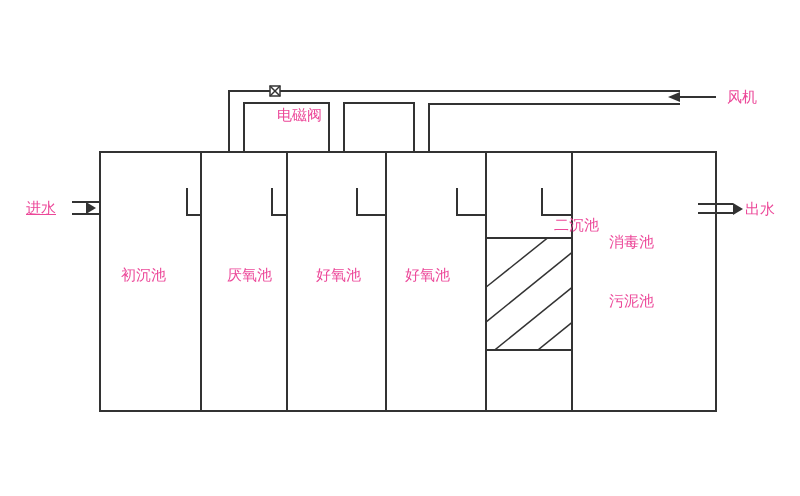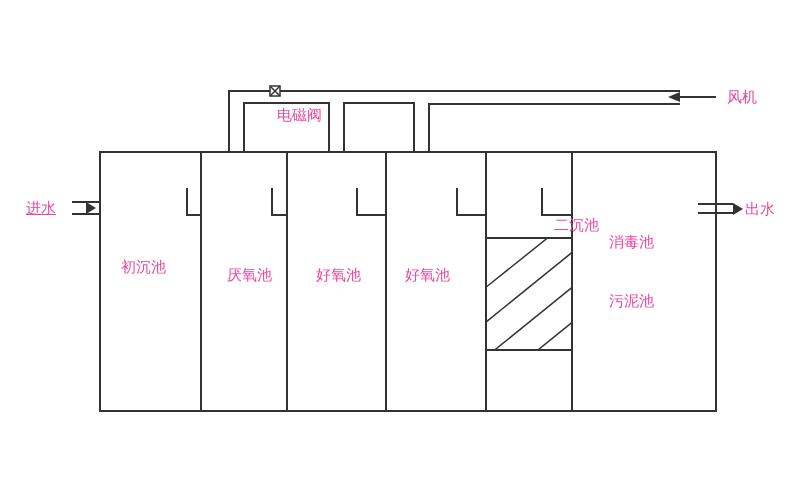--- a/index.html
+++ b/index.html
@@ -64,20 +64,20 @@
 
     <polygon points="668,97 680,92 680,102" fill="#333"></polygon>
     <polygon points="86,202 86,214 96,208" fill="#333"></polygon>
     <polygon points="733,203 733,215 743,209" fill="#333"></polygon>
   </svg>
 
   <span class="lbl" style="left:26px;top:201px;text-decoration:underline;">进水</span>
   <span class="lbl" style="left:745px;top:202px;">出水</span>
   <span class="lbl" style="left:727px;top:90px;">风机</span>
   <span class="lbl" style="left:249px;top:108px;margin-left:28px;">电磁阀</span>
-  <span class="lbl" style="left:121px;top:260px;">初沉池</span>
+  <span class="lbl" style="left:121px;top:268px;">初沉池</span>
   <span class="lbl" style="left:227px;top:268px;">厌氧池</span>
   <span class="lbl" style="left:316px;top:268px;">好氧池</span>
   <span class="lbl" style="left:405px;top:268px;">好氧池</span>
   <span class="lbl" style="left:506px;top:218px;margin-left:48px;">二沉池</span>
   <span class="lbl" style="left:609px;top:235px;text-align:center;">消毒池</span>
   <span class="lbl" style="left:609px;top:285px;margin-top:9px;">污泥池</span>
 </div>
 
 </body></html>

